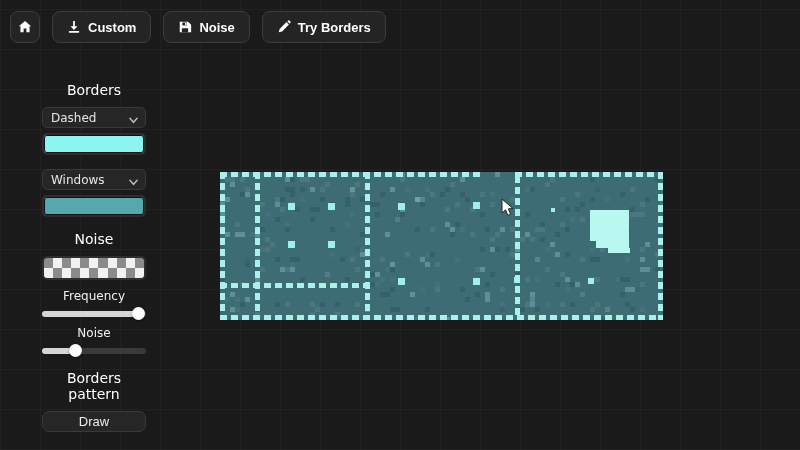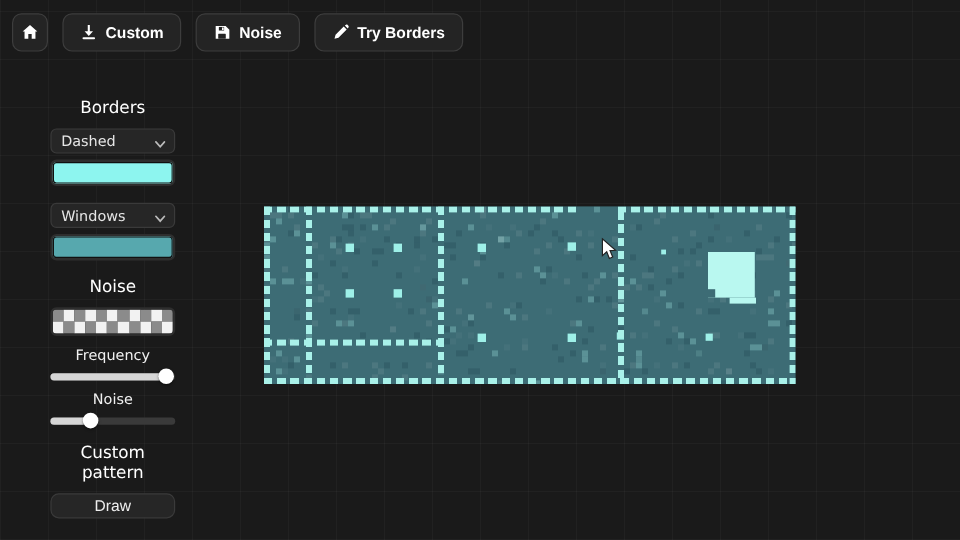--- a/index.html
+++ b/index.html
@@ -164,21 +164,21 @@
       <div class="thumb" style="left: calc(93% - 7px);"></div>
     </div>
 
     <div class="slabel" style="margin-bottom:4px;">Noise</div>
     <div class="slider" style="margin-bottom:13px;">
       <div class="track"></div>
       <div class="fill" style="width: 33%;"></div>
       <div class="thumb" style="left: calc(33% - 7px);"></div>
     </div>
 
-    <div class="heading" style="margin-bottom:9px;">Custom pattern</div>
+    <div class="heading" style="margin-bottom:9px;">Borders pattern</div>
 
     <button class="dbtn" style="margin-bottom:6px;">Draw</button>
 
   </div>
 
   <div class="tilecanvas" style="left: 220px; top: 172px; width: 443px; height: 148px; background: rgb(61, 108, 117);">
       <div class="px" style="left: 260px; top: 40px; width: 5px; height: 5px; background: rgba(8, 40, 48, 0.16);"></div>
       <div class="px" style="left: 435px; top: 95px; width: 5px; height: 5px; background: rgba(8, 40, 48, 0.16);"></div>
       <div class="px" style="left: 385px; top: 135px; width: 5px; height: 5px; background: rgba(255, 255, 255, 0.08);"></div>
       <div class="px" style="left: 440px; top: 30px; width: 5px; height: 5px; background: rgba(255, 255, 255, 0.08);"></div>

